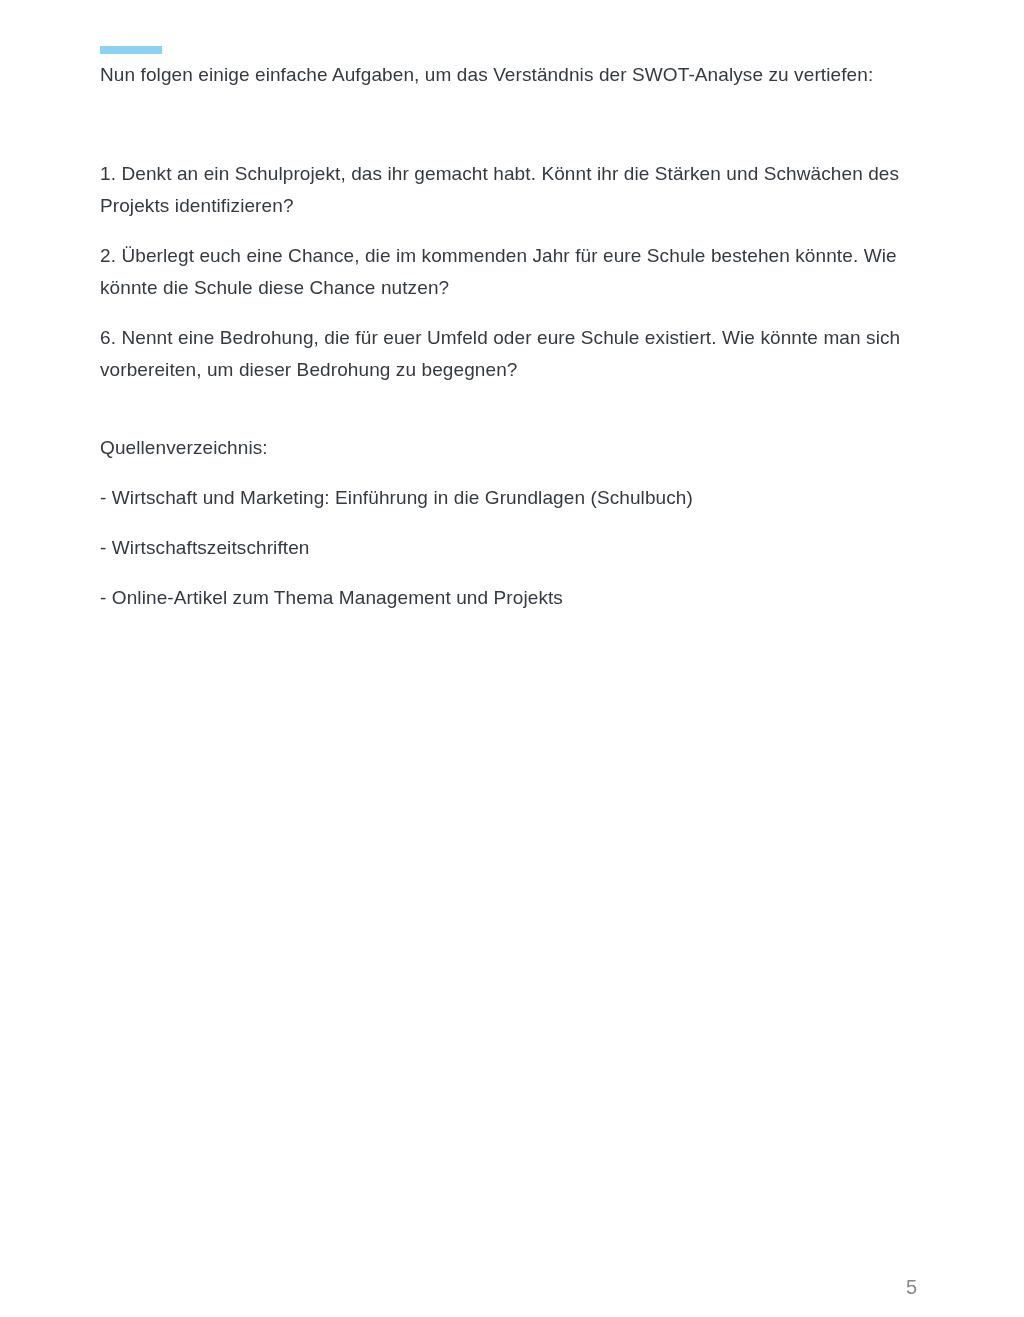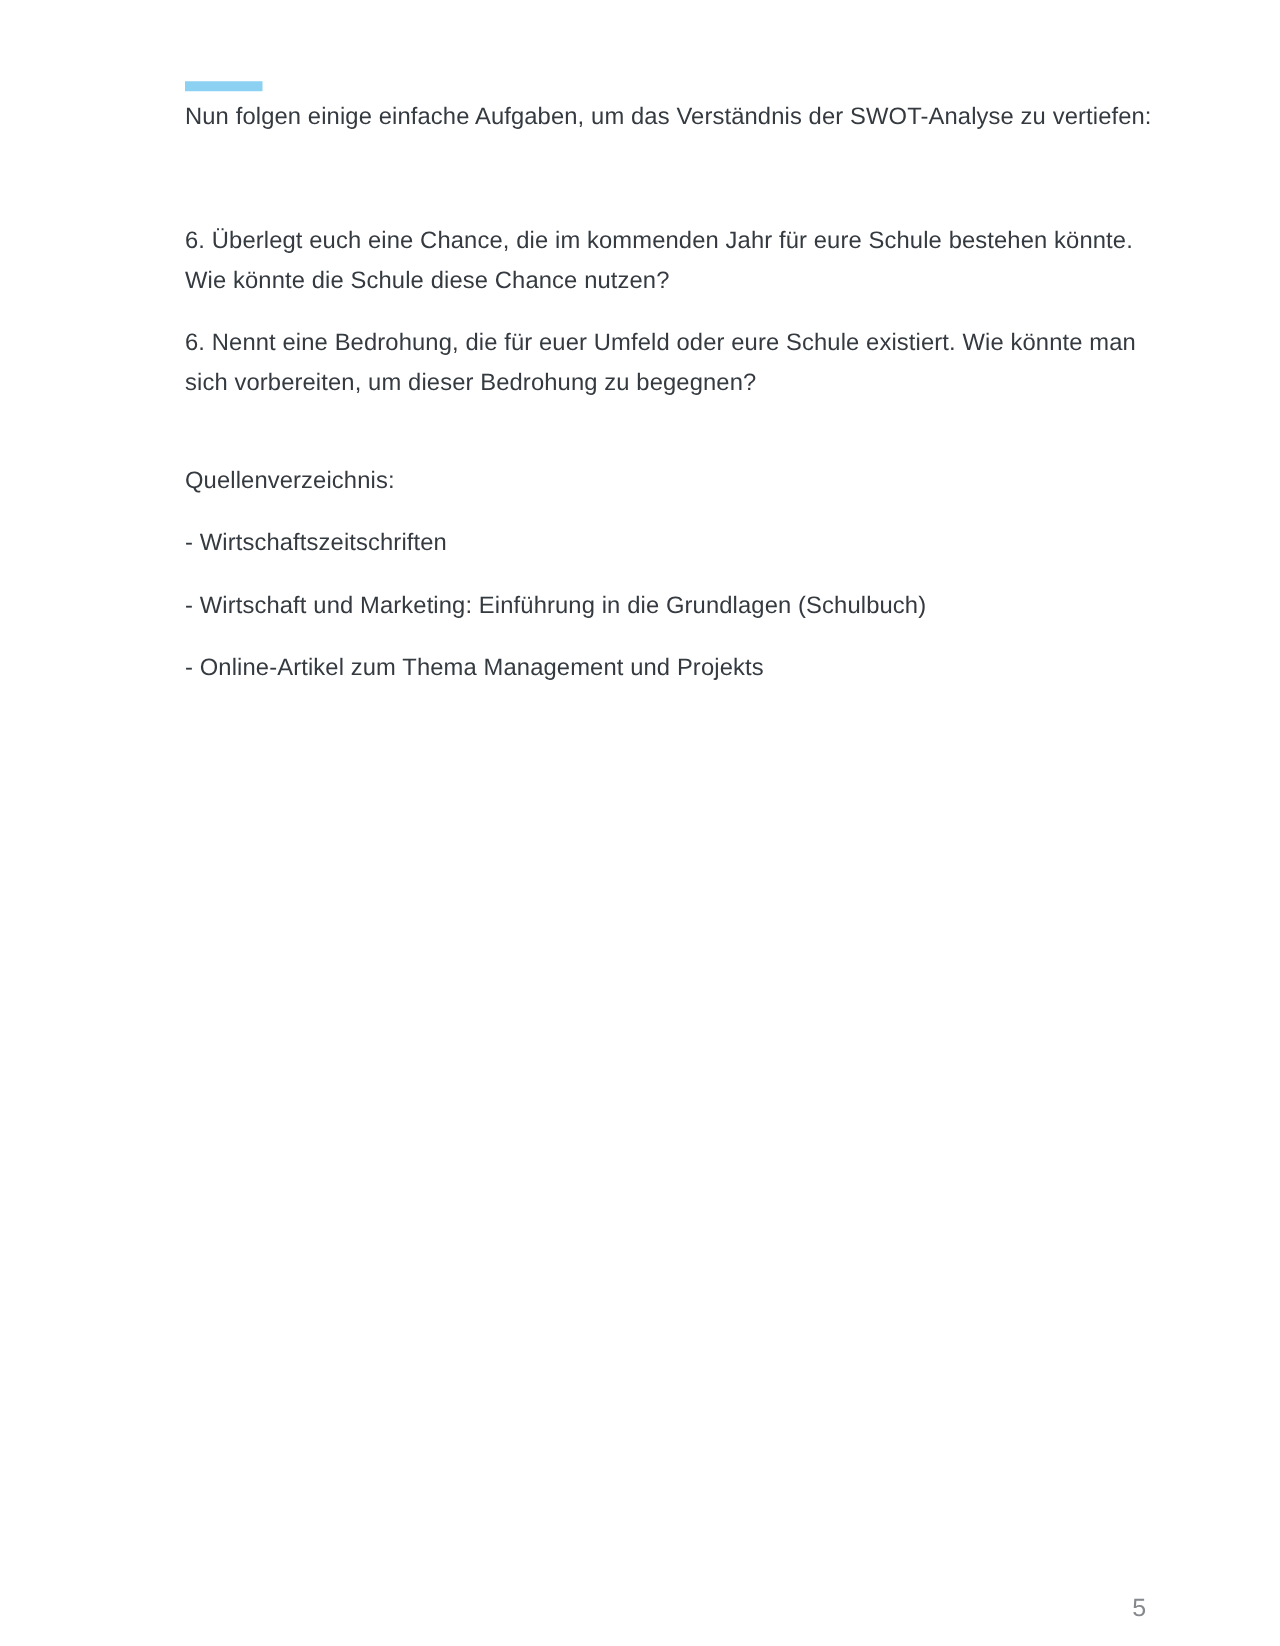--- a/index.html
+++ b/index.html
@@ -15,22 +15,21 @@
       position: relative;
       overflow: hidden;
     }
     .page {
       position: relative;
       width: 1024px;
       height: 1317px;
       background: #ffffff;
     }
     .content {
-      padding: 65px 96px 0 100px;
-      margin-left: 48px;
+      padding: 46px 96px 0 100px;
     }
     .accent-bar {
       width: 62px;
       height: 8px;
       margin: 0 0 5px 0;
       background: #8cd1f1; 
     }
     p {
       margin: 0;
       font-size: 19px;
@@ -67,28 +66,29 @@
 <body>
 
 <div class="page">
   <div class="content">
 
     <div class="accent-bar" style="background-color: rgb(140, 209, 241);"></div>
 
     <p class="intro">Nun folgen einige einfache Aufgaben, um das Verständnis der SWOT-Analyse zu vertiefen:</p>
 
     <div class="tasks">
-      <p class="task">6. Überlegt euch eine Chance, die im kommenden Jahr für eure Schule bestehen könnte. Wie könnte die Schule diese Chance nutzen?</p>
+      <p class="task">1. Denkt an ein Schulprojekt, das ihr gemacht habt. Könnt ihr die Stärken und Schwächen des Projekts identifizieren?</p>
+      <p class="task">2. Überlegt euch eine Chance, die im kommenden Jahr für eure Schule bestehen könnte. Wie könnte die Schule diese Chance nutzen?</p>
       <p class="task">6. Nennt eine Bedrohung, die für euer Umfeld oder eure Schule existiert. Wie könnte man sich vorbereiten, um dieser Bedrohung zu begegnen?</p>
     </div>
 
     <p class="sources-heading">Quellenverzeichnis:</p>
 
     <div class="sources">
+      <p class="source">- Wirtschaft und Marketing: Einführung in die Grundlagen (Schulbuch)</p>
       <p class="source">- Wirtschaftszeitschriften</p>
-      <p class="source">- Wirtschaft und Marketing: Einführung in die Grundlagen (Schulbuch)</p>
       <p class="source">- Online-Artikel zum Thema Management und Projekts</p>
     </div>
 
   </div>
 
   <div class="page-number">5</div>
 </div>
 
 </body></html>

